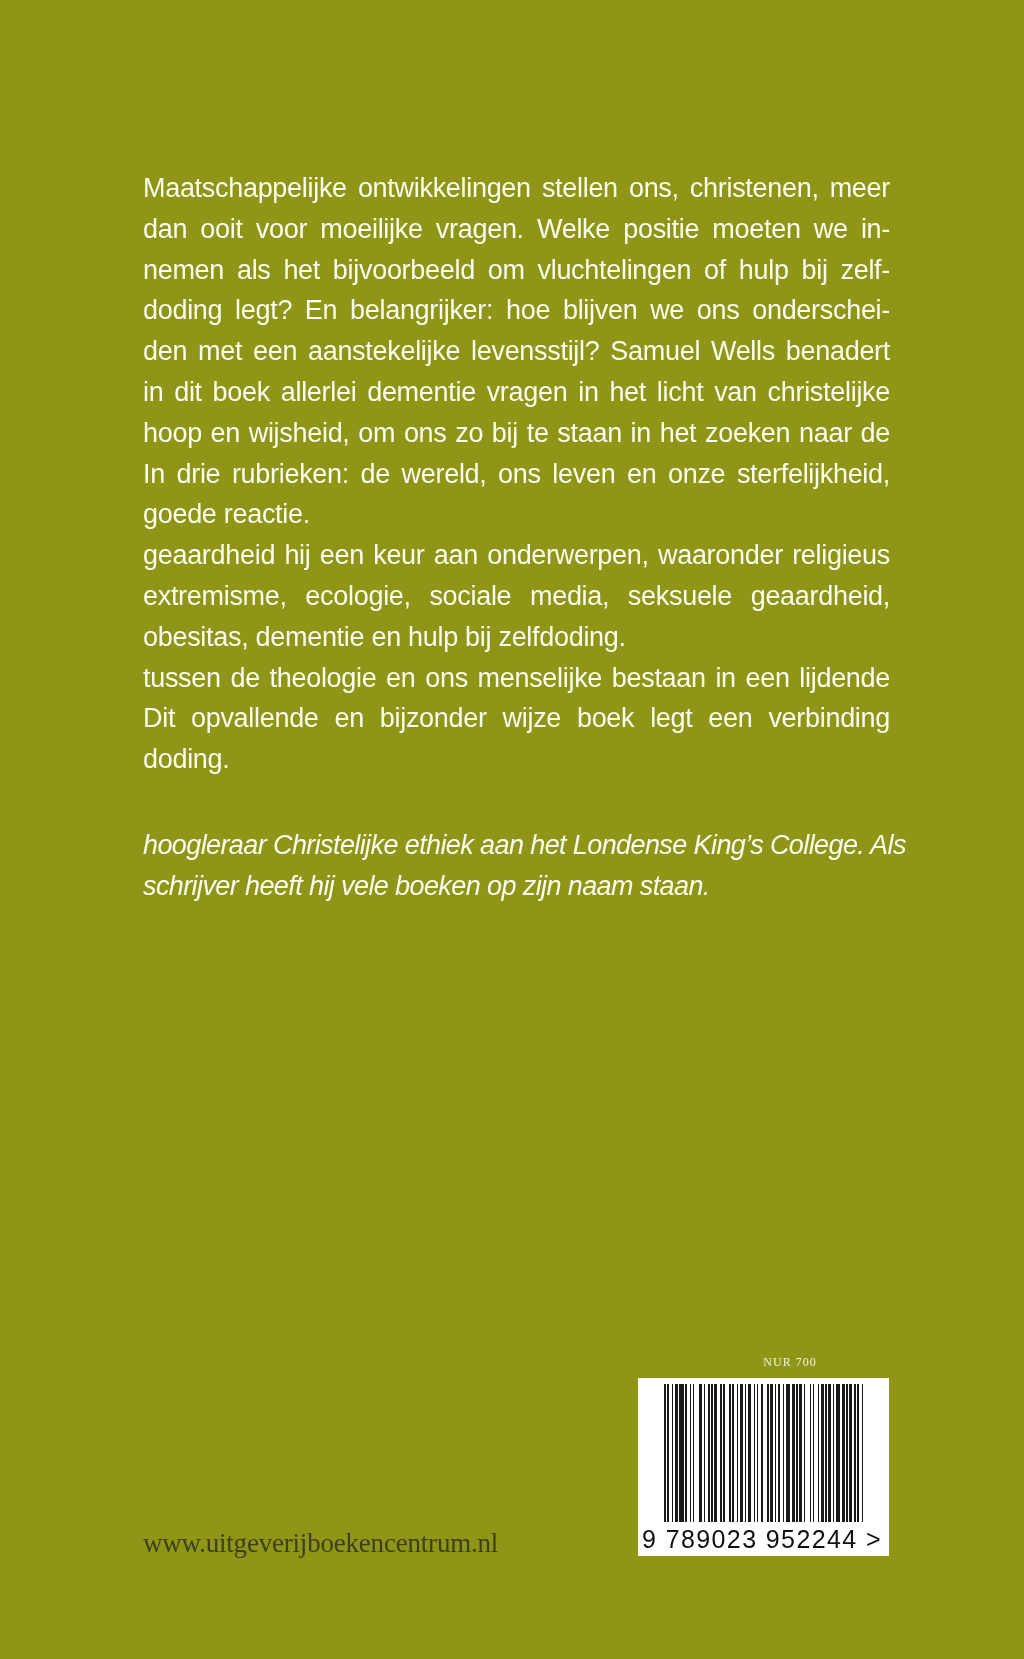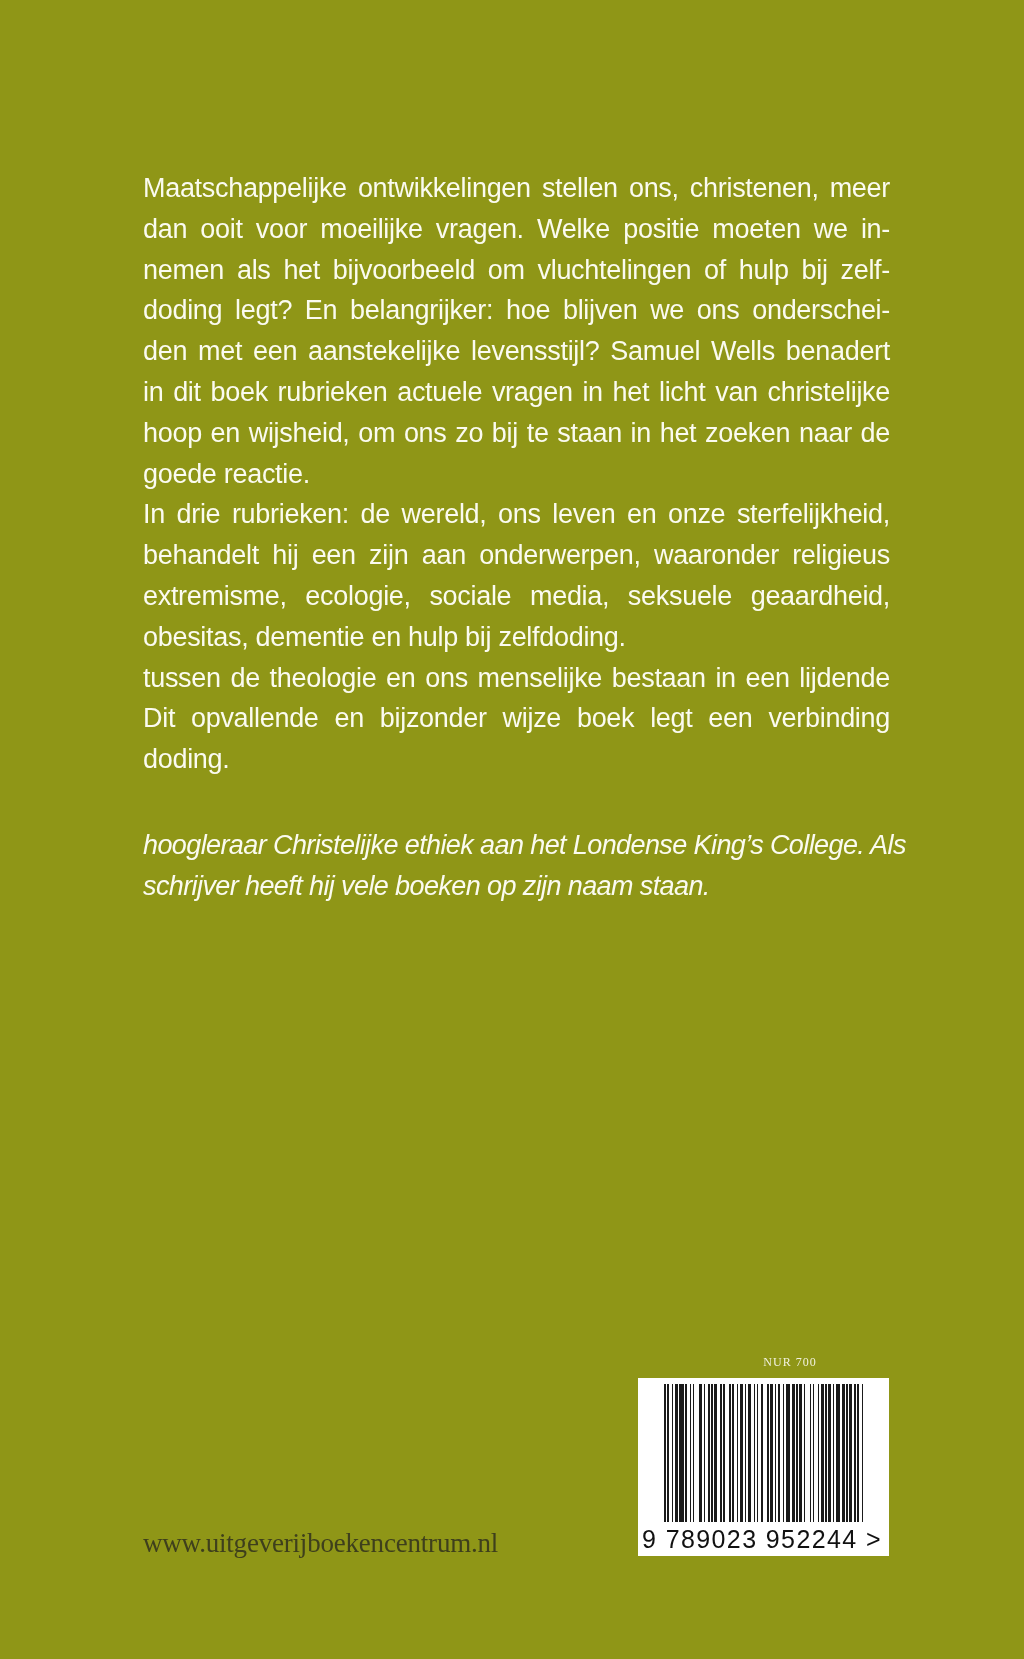--- a/index.html
+++ b/index.html
@@ -66,25 +66,25 @@
   </style>
 </head>
 <body>
 
 <div class="blurb">
   <span class="line">Maatschappelijke ontwikkelingen stellen ons, christenen, meer</span>
   <span class="line">dan ooit voor moeilijke vragen. Welke positie moeten we in-</span>
   <span class="line">nemen als het bijvoorbeeld om vluchtelingen of hulp bij zelf-</span>
   <span class="line">doding legt? En belangrijker: hoe blijven we ons onderschei-</span>
   <span class="line">den met een aanstekelijke levensstijl? Samuel Wells benadert</span>
-  <span class="line">in dit boek rubrieken actuele vragen in het licht van christelijke</span>
+  <span class="line">in dit boek allerlei dementie vragen in het licht van christelijke</span>
   <span class="line">hoop en wijsheid, om ons zo bij te staan in het zoeken naar de</span>
+  <span class="line">In drie rubrieken: de wereld, ons leven en onze sterfelijkheid,</span>
   <span class="line last">goede reactie.</span>
-  <span class="line">In drie rubrieken: de wereld, ons leven en onze sterfelijkheid,</span>
-  <span class="line">behandelt hij een zijn aan onderwerpen, waaronder religieus</span>
+  <span class="line">geaardheid hij een keur aan onderwerpen, waaronder religieus</span>
   <span class="line">extremisme, ecologie, sociale media, seksuele geaardheid,</span>
   <span class="line last">obesitas, dementie en hulp bij zelfdoding.</span>
   <span class="line">tussen de theologie en ons menselijke bestaan in een lijdende</span>
   <span class="line">Dit opvallende en bijzonder wijze boek legt een verbinding</span>
   <span class="line last">doding.</span>
 </div>
 
 <div class="bio">
   <span class="line">hoogleraar Christelijke ethiek aan het Londense King’s College. Als</span>
   <span class="line last">schrijver heeft hij vele boeken op zijn naam staan.</span>

